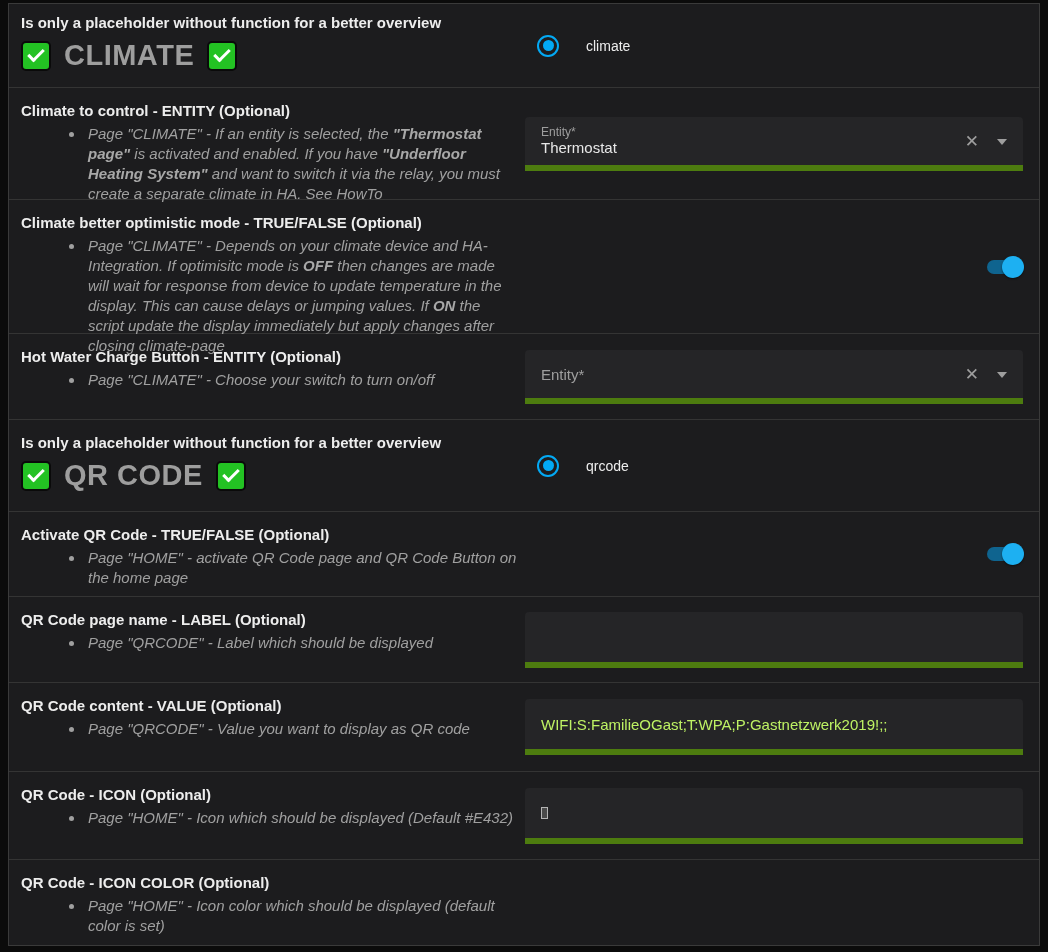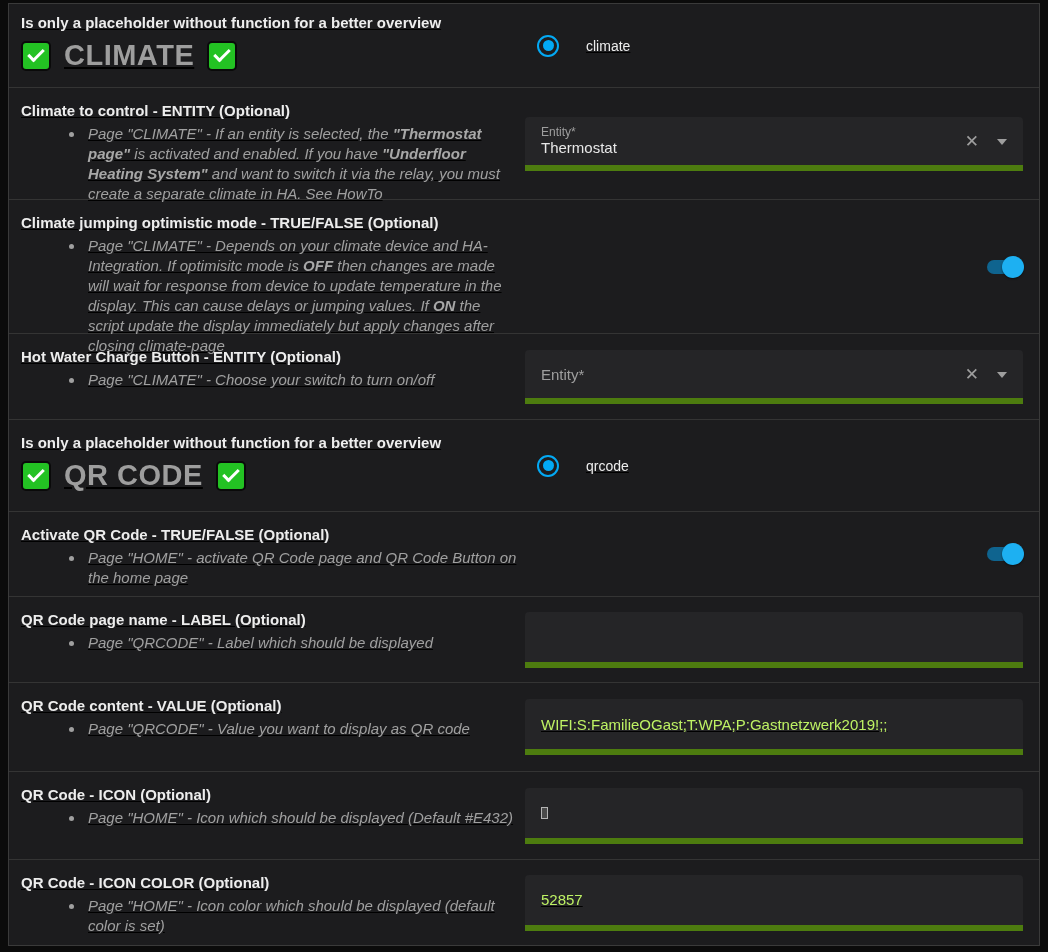--- a/index.html
+++ b/index.html
@@ -1,18 +1,18 @@
 <!DOCTYPE html>
 <html><head>
 <meta charset="utf-8">
 <style>
   html,body{margin:0;padding:0;background:#0b0b0b;width:1048px;height:952px;overflow:hidden;
     font-family:"Liberation Sans",sans-serif;-webkit-font-smoothing:antialiased;}
   .card{position:absolute;left:8px;top:3px;width:1032px;background:#1c1c1e;
-    border:1px solid #3a3a3a;box-sizing:border-box;text-decoration:underline;}
+    border:1px solid #3a3a3a;box-sizing:border-box;}
   .row{display:flex;box-sizing:border-box;border-bottom:1px solid #343434;background:#1c1c1e;}
   .row:last-child{border-bottom:none;}
   .left{width:516px;flex:none;box-sizing:border-box;padding:13px 0 0 12px;}
   .right{flex:1;display:flex;align-items:center;box-sizing:border-box;padding-right:16px;}
   .right.radio-col{padding-left:12px;justify-content:flex-start;}
   .right.toggle-col{justify-content:flex-end;}
 
   .note{font-size:15px;font-weight:700;color:#ededed;line-height:19px;}
   .big-heading{display:flex;align-items:center;gap:13px;margin-top:7px;}
   .big-title{font-size:29px;font-weight:700;color:#9e9e9e;letter-spacing:0.5px;}
@@ -86,21 +86,21 @@
         <span class="float-label">Entity*</span>
         <span class="select-value">Thermostat</span>
         <span class="clear-x">✕</span>
         <span class="caret"></span>
       </div>
     </div>
   </div>
 
   <div class="row" style="height:134px">
     <div class="left">
-      <div class="field-label">Climate jumping optimistic mode - TRUE/FALSE (Optional)</div>
+      <div class="field-label">Climate better optimistic mode - TRUE/FALSE (Optional)</div>
       <ul class="desc">
           <li><span>Page "CLIMATE" - Depends on your climate device and HA-Integration. If optimisitc mode is </span><b>OFF</b><span> then changes are made will wait for response from device to update temperature in the display. This can cause delays or jumping values. If </span><b>ON</b><span> the script update the display immediately but apply changes after closing climate-page</span></li>
         </ul>
     </div>
     <div class="right toggle-col">
       <div class="toggle">
           <span class="thumb"></span>
         </div>
     </div>
   </div>
@@ -194,20 +194,15 @@
     </div>
   </div>
 
   <div class="row" style="height:85px">
     <div class="left">
       <div class="field-label">QR Code - ICON COLOR (Optional)</div>
       <ul class="desc">
           <li><span>Page "HOME" - Icon color which should be displayed (default color is set)</span></li>
         </ul>
     </div>
-    <div class="right">
-      <div class="field textbox" role="textbox">
-        <span class="text-value">52857</span>
-      </div>
-    </div>
   </div>
 
 </div>
 
 </body></html>

